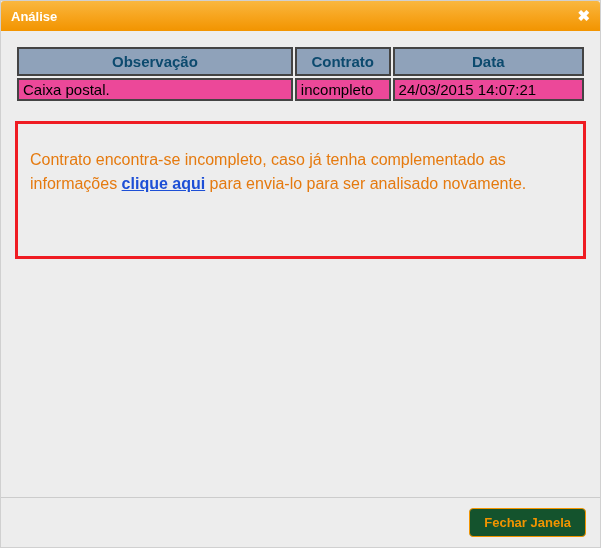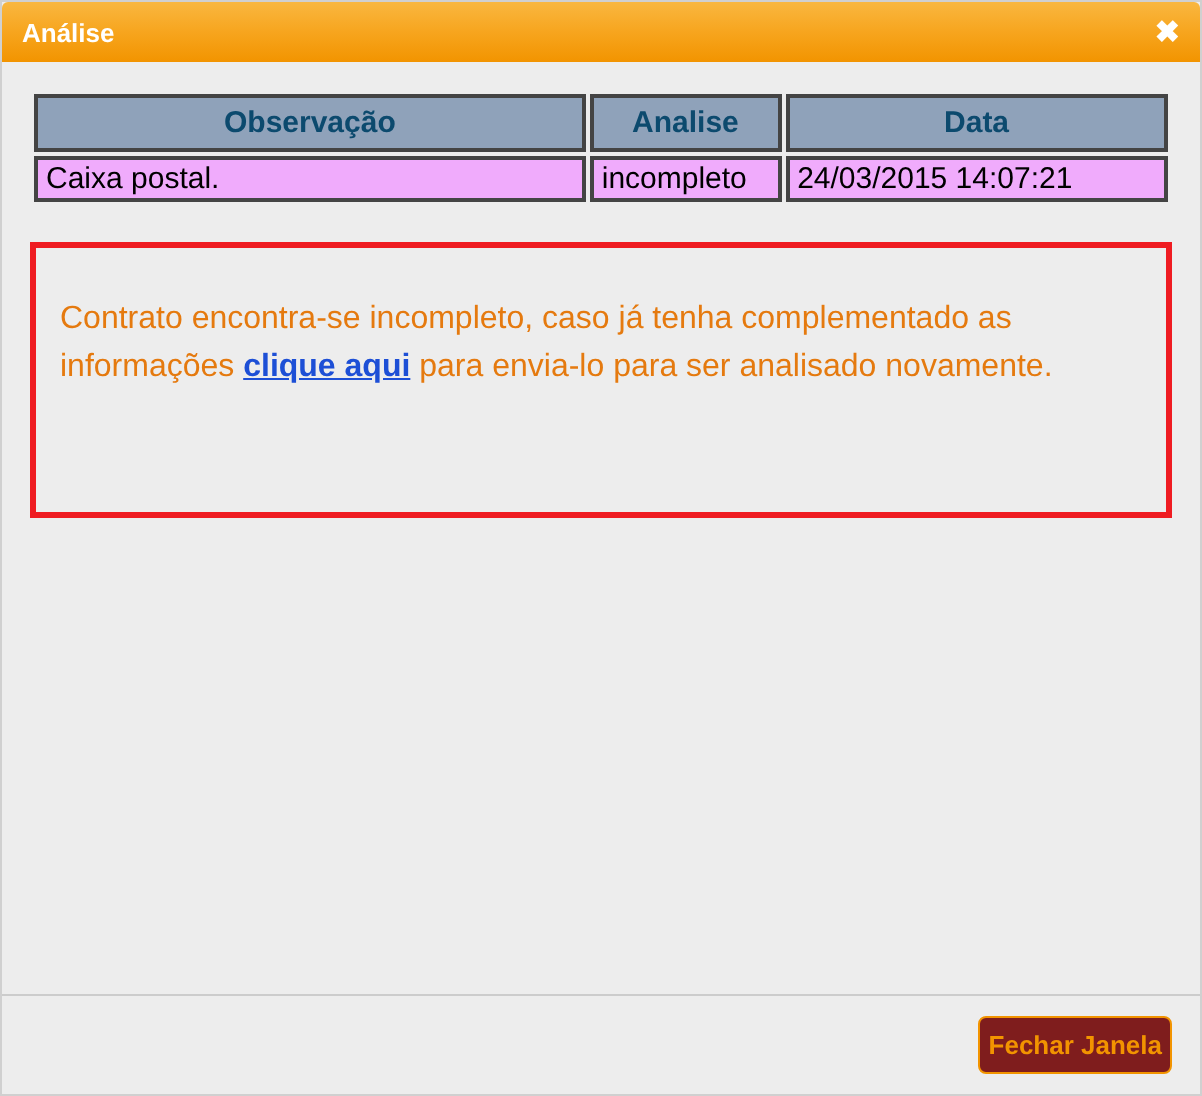--- a/index.html
+++ b/index.html
@@ -47,21 +47,21 @@
     table.data-table th {
       background: #8fa2ba;
       color: #0c4a6e;
       font-weight: bold;
       font-size: 15px;
       padding: 4px 6px;
       border: 2px solid #444;
       text-align: center;
     }
     table.data-table td {
-      background: #f0abfc;
+      background: #ec4899;
       color: #000;
       font-size: 15px;
       padding: 1px 4px;
       border: 2px solid #444;
       text-align: left;
     }
     .notice-box {
       border: 3px solid #ef1c22;
       margin: 18px 0 0 0;
       padding: 24px 12px 60px 12px;
@@ -77,45 +77,45 @@
     .footer {
       position: absolute;
       bottom: 0; left: 0; right: 0;
       border-top: 1px solid #ccc;
       padding: 10px 14px;
       display: flex;
       justify-content: flex-end;
       background: #ededed;
     }
     .btn-close {
-      background: #7f1d1d;
+      background: #14532d;
       border: 1px solid #f29400;
       color: #f29400;
       font-weight: bold;
       font-size: 13px;
-      padding: 6px 4px;
+      padding: 6px 14px;
       border-radius: 4px;
       cursor: pointer;
     }
   </style>
 </head>
 <body>
 
 <div class="modal">
   <div class="titlebar">
     <span>Análise</span>
     <span class="close-icon">✖</span>
   </div>
 
   <div class="content">
     <table class="data-table">
       <thead>
         <tr>
           <th style="width:49%">Observação</th>
-          <th style="width:17%">Analise</th>
+          <th style="width:17%">Contrato</th>
           <th style="width:34%">Data</th>
         </tr>
       </thead>
       <tbody>
         <tr>
           <td>Caixa postal.</td>
           <td>incompleto</td>
           <td>24/03/2015 14:07:21</td>
         </tr>
       </tbody>

